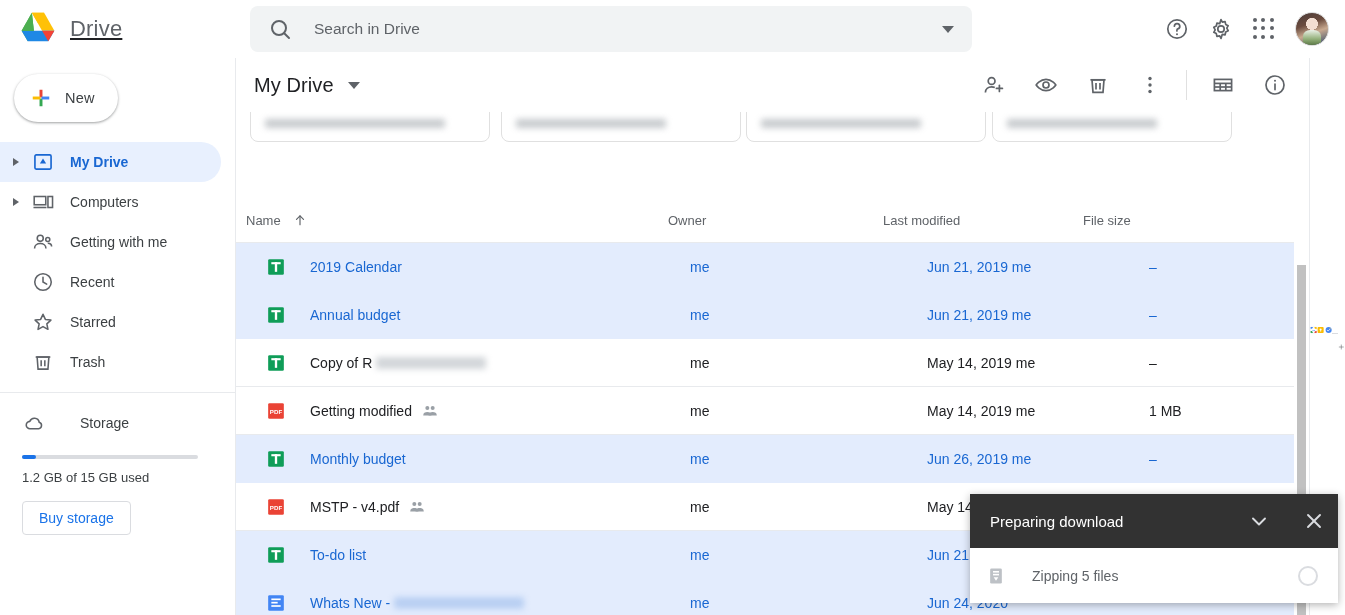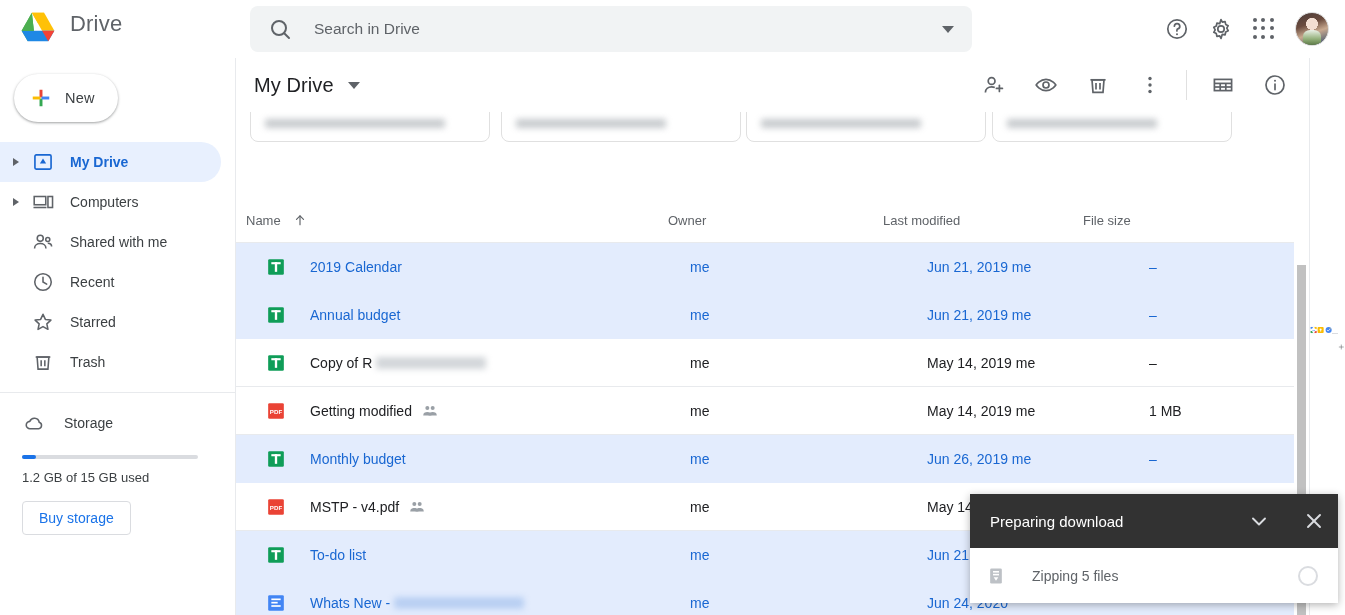--- a/index.html
+++ b/index.html
@@ -10,21 +10,21 @@
     background: #ffffff;
     color: #202124;
   }
   #app { position: relative; width: 1345px; height: 615px; }
 
   
   .header {
     position: absolute; top: 0; left: 0; width: 1345px; height: 58px;
     background: #ffffff; display: flex; align-items: center;
   }
-  .brand { display: flex; width: 250px; padding-left: 18px; }
+  .brand { display: flex; align-items: center; width: 250px; padding-left: 18px; text-decoration: underline; }
   .drive-logo { width: 40px; height: 36px; position: relative; }
   .drive-logo svg { display:block; }
   .brand-name { font-size: 22px; color: #5f6368; margin-left: 12px; letter-spacing: .2px; }
 
   .searchbar {
     width: 722px; height: 46px; background: #f1f3f4; border-radius: 8px;
     display: flex; align-items: center; padding: 0 14px 0 18px; margin-left: 0px;
   }
   .search-icon { width: 24px; height: 24px; color: #5f6368; flex: 0 0 auto; }
   .search-input {
@@ -77,21 +77,21 @@
     width: 16px; flex: 0 0 16px; display: flex; align-items: center; justify-content: center;
   }
   .twisty .tri { width: 0; height: 0; border-top: 4.5px solid transparent;
      border-bottom: 4.5px solid transparent; border-left: 6px solid #5f6368; }
   .nav-item .nico { width: 22px; height: 22px; margin-left: 8px; flex: 0 0 22px; color: #5f6368; }
   .nav-item.active .nico { color: #1967d2; }
   .nav-item .nlabel { margin-left: 16px; }
 
   .divider { height: 1px; background: #e8eaed; margin: 10px 0 10px 0; }
 
-  .storage-row { height: 40px; display:flex; align-items:center; padding-left: 24px; color:#3c4043; font-size:14px; cursor:pointer;}
+  .storage-row { height: 40px; display:flex; align-items:center; padding-left: 24px; color:#3c4043; font-size:14px; cursor:pointer;gap:16px;}
   .storage-row .nico { width: 22px; height:22px; color:#5f6368; flex:0 0 22px;}
   .storage-row .nlabel { margin-left: 18px; }
   .progress-track { margin: 12px 0 0 22px; width: 176px; height: 4px; background: #dadce0; border-radius: 2px; }
   .progress-fill { height: 4px; background: #1a73e8; border-radius: 2px; width: 18px; }
   .storage-text { margin: 11px 0 0 22px; font-size: 13px; color: #3c4043; }
   .buy-btn {
     margin: 16px 0 0 22px; display: inline-flex; align-items: center; justify-content: center;
     height: 34px; padding: 0 16px; border: 1px solid #dadce0; border-radius: 4px;
     color: #1a73e8; font-size: 14px; background: #fff; cursor: pointer;
   }
@@ -266,21 +266,21 @@
         <span class="nlabel">Computers</span>
       </div>
 
       <div class="nav-item" style="padding-left:24px">
         <svg class="nico" viewBox="0 0 24 24" fill="none" stroke="currentColor" stroke-width="1.7">
           <circle cx="9" cy="8" r="3.3"></circle>
             <path d="M2.8 19c0-3.4 2.8-5.4 6.2-5.4s6.2 2 6.2 5.4"></path>
           <circle cx="17.2" cy="9.3" r="2.2"></circle>
             <path d="M17.2 13.4c2.6 0 4.2 1.5 4.2 3.6"></path>
         </svg>
-        <span class="nlabel">Shared with me</span>
+        <span class="nlabel">Getting with me</span>
       </div>
 
       <div class="nav-item" style="padding-left:24px">
         <svg class="nico" viewBox="0 0 24 24" fill="none" stroke="currentColor" stroke-width="1.7">
           <circle cx="12" cy="12" r="9"></circle>
             <path d="M12 6.8V12l4 2.3" stroke-linecap="round"></path>
         </svg>
         <span class="nlabel">Recent</span>
       </div>
 

